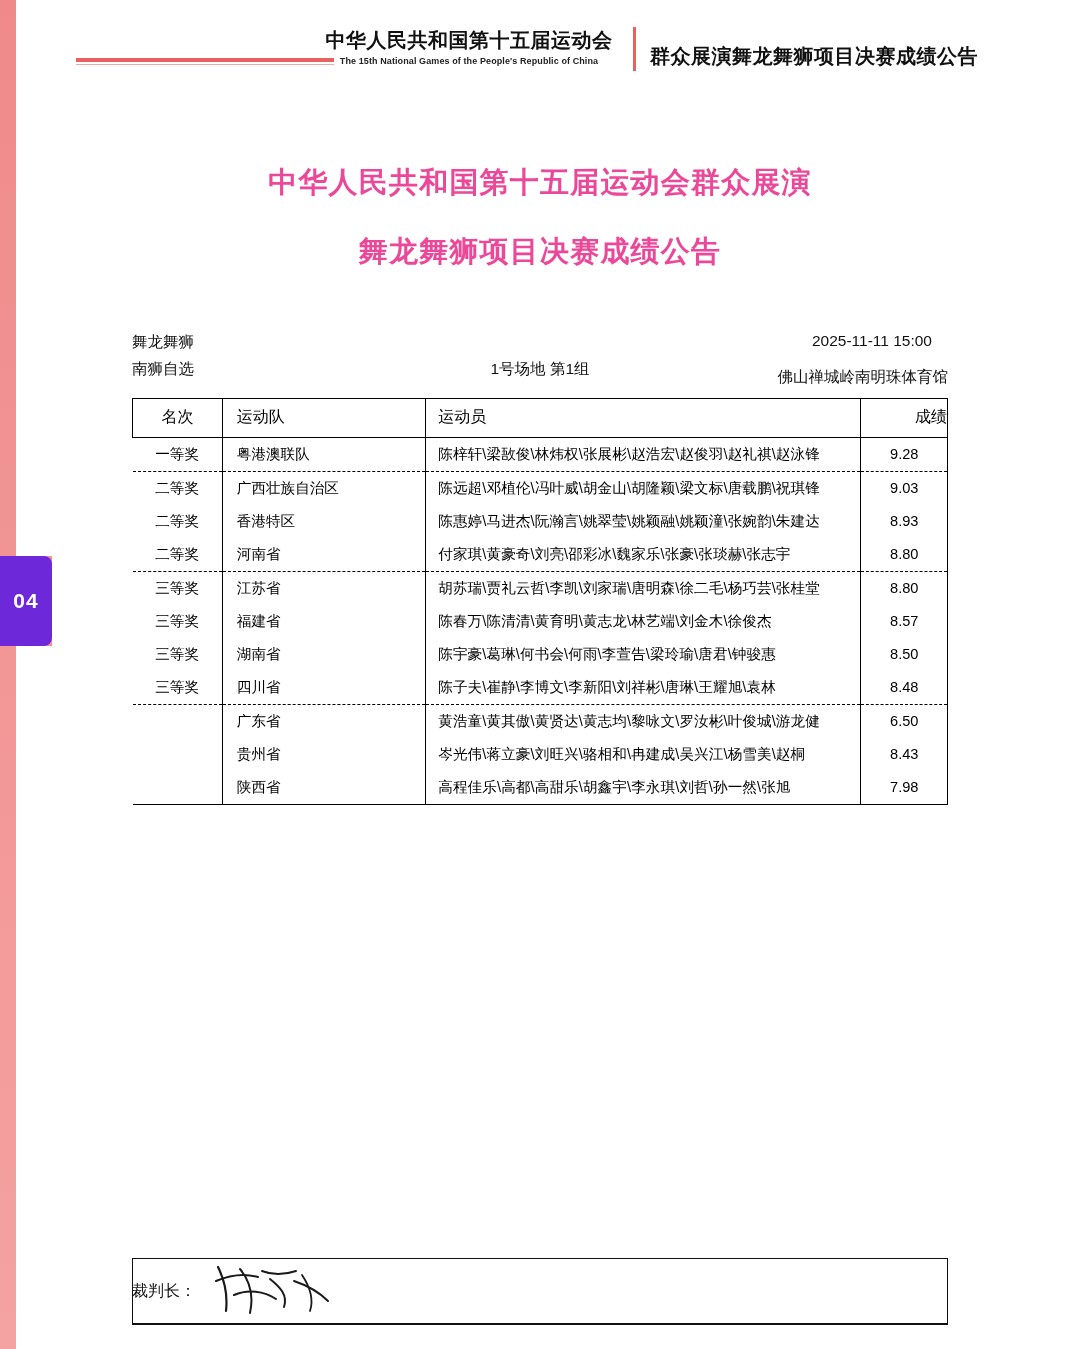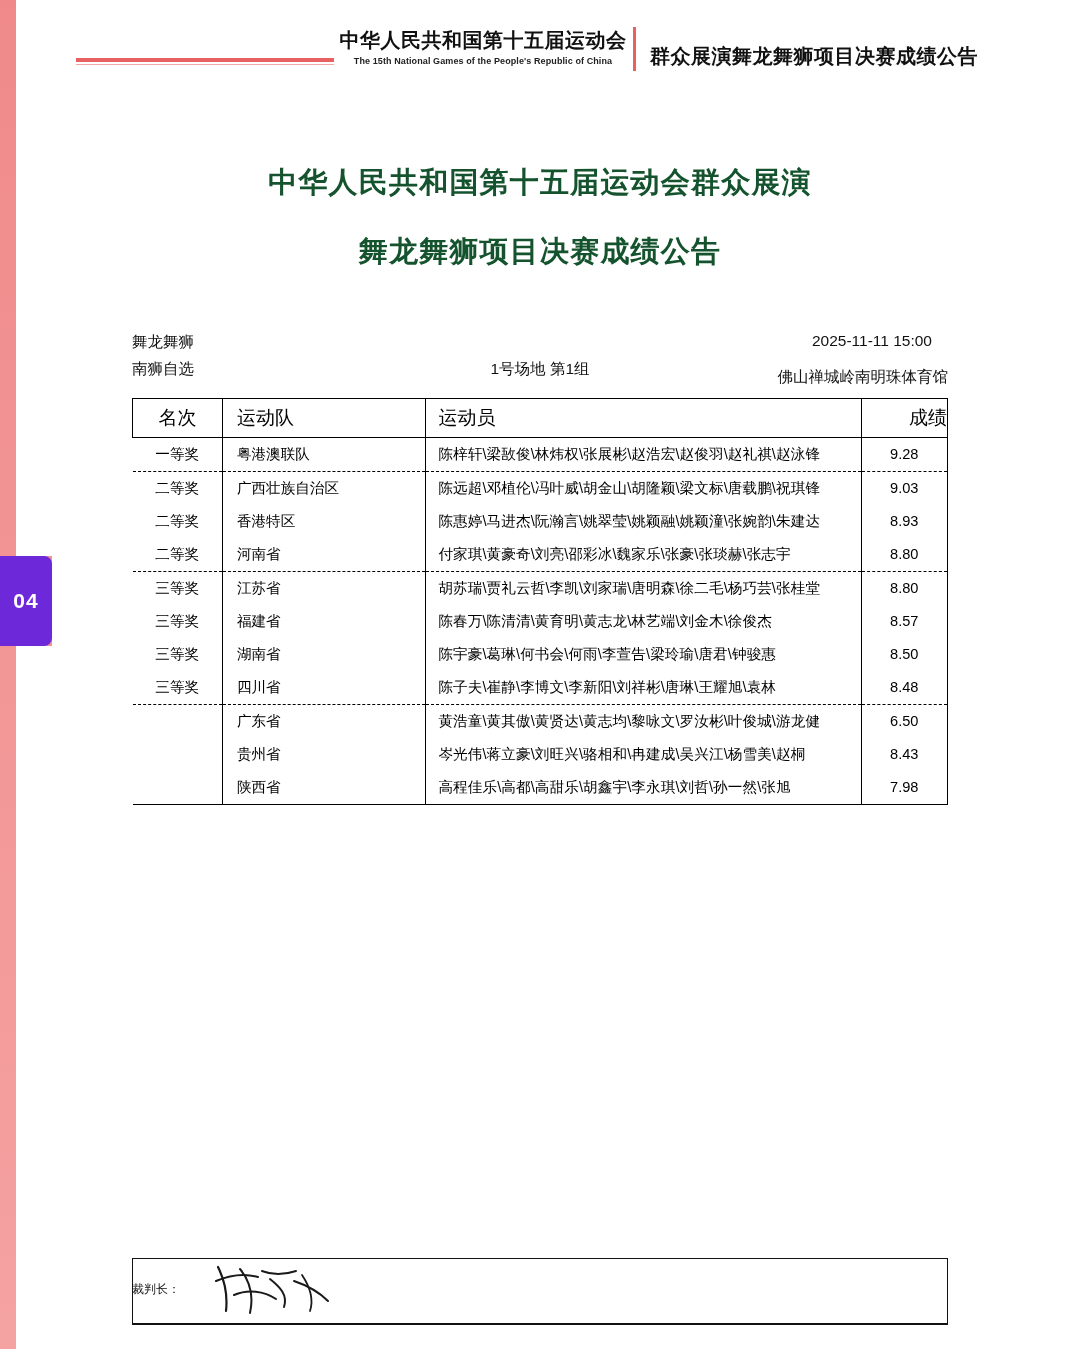--- a/index.html
+++ b/index.html
@@ -69,21 +69,21 @@
   .header-rule2 {
     position: absolute;
     left: 76px;
     top: 64px;
     width: 258px;
     height: 1px;
     background: #f0a9a8;
   }
   .games-title {
     position: absolute;
-    left: 338px;
+    left: 324px;
     top: 28px;
     width: 290px;
     text-align: center;
   }
   .games-title .cn {
     font-size: 20px;
     font-weight: bold;
     color: #111111;
     letter-spacing: 0.5px;
     line-height: 1.25;
@@ -121,21 +121,21 @@
     position: absolute;
     left: 0;
     top: 108px;
     width: 1080px;
   }
   .doc-title {
     margin: 52px 0 0 0;
     text-align: center;
     font-size: 29px;
     font-weight: bold;
-    color: #14532d;
+    color: #ec4899;
     line-height: 1.55;
     letter-spacing: 1.2px;
   }
   .doc-title .l2 {
     display: block;
     margin-top: 24px;
   }
 
   
   .meta {
@@ -162,21 +162,21 @@
   }
   table.results th, table.results td {
     padding: 0;
     height: 33px;
     vertical-align: middle;
   }
   table.results thead th {
     border-top: 1.6px solid #000000;
     border-bottom: 1.6px solid #000000;
     font-weight: normal;
-    font-size: 19px;
+    font-size: 16px;
     height: 38px;
     margin-left: 35px;
   }
   .col-rank   { width: 92px;  text-align: center; }
   .col-team   { width: 196px; text-align: left;   padding-left: 14px !important; }
   .col-ath    { width: 440px; text-align: left;   padding-left: 12px !important; }
   .col-score  { width: 88px;  text-align: right; }
   thead .col-team { padding-left: 14px !important; }
   thead .col-ath  { padding-left: 12px !important; }
 
@@ -227,21 +227,21 @@
     background: #111111;
   }
   .sig-row {
     position: relative;
     height: 64px;
   }
   .sig-label {
     position: absolute;
     left: 0;
     top: 22px;
-    font-size: 12px;
+    font-size: 16px;
     color: #111111;
   }
   .signature {
     position: absolute;
     left: 78px;
     top: 2px;
     width: 160px;
     height: 58px;
   }
   .footer-rule-bottom {

